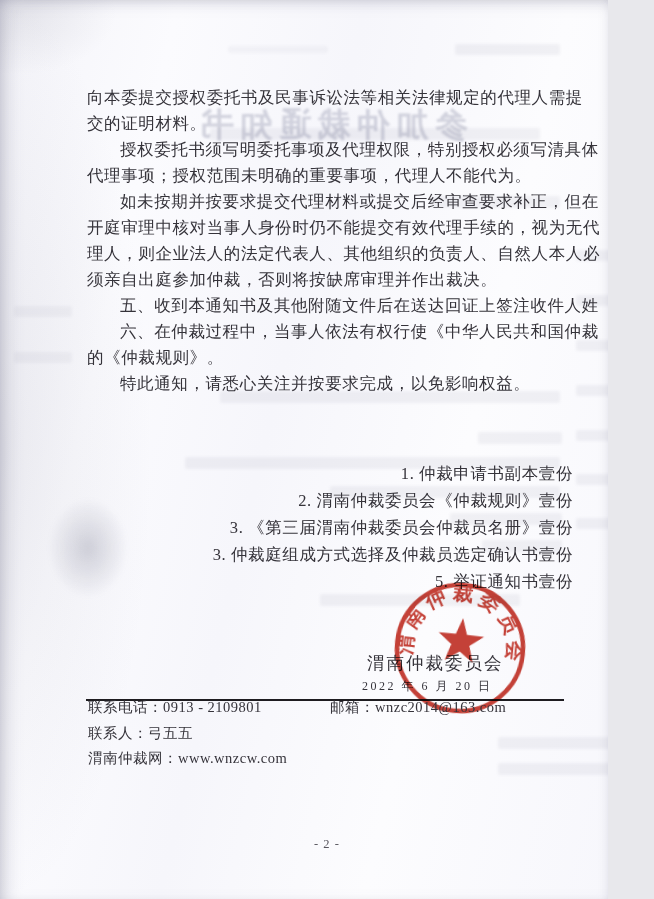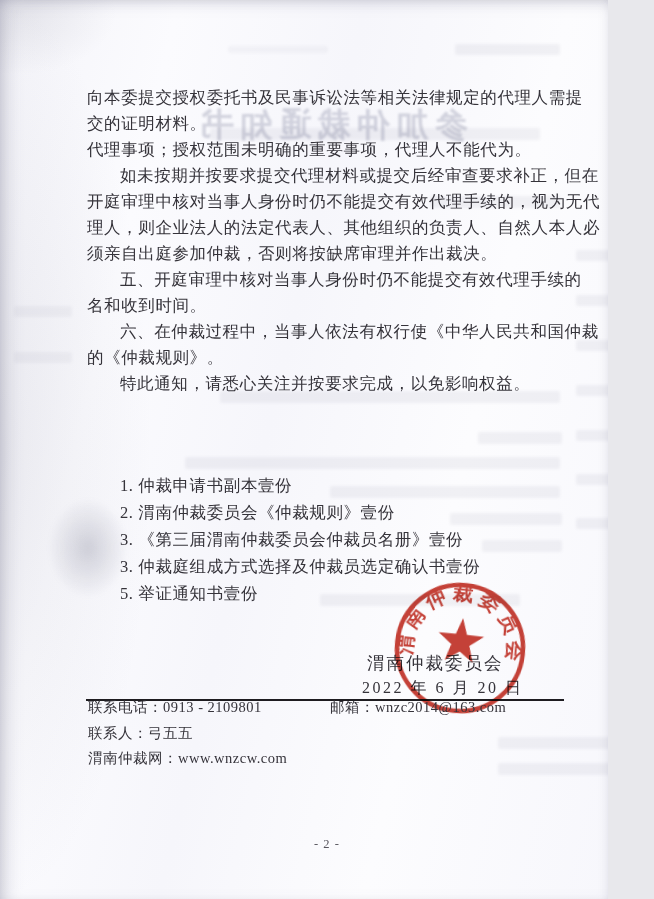--- a/index.html
+++ b/index.html
@@ -12,24 +12,24 @@
     box-shadow: inset 14px 0 20px -14px rgba(110,110,135,.5),
                 inset 0 12px 16px -12px rgba(110,110,135,.35),
                 inset -6px 0 12px -8px rgba(140,140,160,.25);
     font-family:"Liberation Serif","DejaVu Serif",serif;
     color:#35333a;
   }
   .txt{filter:blur(.25px);}
   .body-block{position:absolute;left:87px;top:85px;width:486px;}
   .ln{white-space:nowrap;height:26px;line-height:26px;font-size:16.5px;letter-spacing:.6px;}
   .ind{padding-left:33px;}
-  .attach-block{position:absolute;left:87px;top:472px;width:486px;}
+  .attach-block{position:absolute;left:87px;top:460px;width:486px;text-align:right;}
   .attach-item{white-space:nowrap;height:27px;line-height:27px;font-size:16.5px;letter-spacing:.6px;padding-left:33px;}
   .sig-org{position:absolute;left:367px;top:651px;font-size:17.5px;letter-spacing:2px;white-space:nowrap;}
-  .sig-date{position:absolute;left:362px;top:678px;font-size:16px;letter-spacing:2.5px;white-space:nowrap;}
+  .sig-date{position:absolute;left:362px;top:678px;font-size:12px;letter-spacing:2.5px;white-space:nowrap;}
   .rule{position:absolute;left:86px;top:699px;width:478px;height:2px;background:#1e1c20;}
   .contact-block{position:absolute;left:88px;top:695px;width:486px;}
   .c-row{position:relative;height:25.5px;line-height:25.5px;font-size:14.5px;letter-spacing:.5px;white-space:nowrap;}
   .c-email{position:absolute;left:242px;top:0;}
   .pagenum{position:absolute;left:0;top:837px;width:654px;text-align:center;font-size:12.5px;color:#56545c;letter-spacing:1px;}
   
   .seal{position:absolute;left:378px;top:566px;width:164px;height:164px;
         mix-blend-mode:multiply;opacity:.88;transform:rotate(6deg);filter:blur(.3px);}
   
   .bleed-title{
@@ -66,27 +66,27 @@
   <div class="smudge" style="left:576px;top:518px;width:70px;height:11px;"></div>
   <div class="smudge" style="left:14px;top:306px;width:58px;height:11px;opacity:.06;"></div>
   <div class="smudge" style="left:14px;top:352px;width:58px;height:11px;opacity:.06;"></div>
   <div class="smudge" style="left:498px;top:737px;width:140px;height:12px;"></div>
   <div class="smudge" style="left:498px;top:763px;width:120px;height:12px;"></div>
   <div class="blob" style="left:48px;top:498px;width:80px;height:100px;"></div>
 
   <div class="body-block txt">
     <div class="ln">向本委提交授权委托书及民事诉讼法等相关法律规定的代理人需提</div>
     <div class="ln">交的证明材料。</div>
+    <div class="ln ind">授权委托书须写明委托事项及代理权限，特别授权必须写清具体</div>
     <div class="ln">代理事项；授权范围未明确的重要事项，代理人不能代为。</div>
     <div class="ln ind">如未按期并按要求提交代理材料或提交后经审查要求补正，但在</div>
     <div class="ln">开庭审理中核对当事人身份时仍不能提交有效代理手续的，视为无代</div>
     <div class="ln">理人，则企业法人的法定代表人、其他组织的负责人、自然人本人必</div>
     <div class="ln">须亲自出庭参加仲裁，否则将按缺席审理并作出裁决。</div>
-    <div class="ln ind">五、开庭审理中核对当事人身份时仍不能提交有效代理手续的</div>
-    <div class="ln">名和收到时间。</div>
+    <div class="ln ind">五、收到本通知书及其他附随文件后在送达回证上签注收件人姓</div>
     <div class="ln ind">六、在仲裁过程中，当事人依法有权行使《中华人民共和国仲裁</div>
     <div class="ln">的《仲裁规则》。</div>
     <div class="ln ind">特此通知，请悉心关注并按要求完成，以免影响权益。</div>
   </div>
 
   <div class="attach-block txt">
     <div class="attach-item">1. 仲裁申请书副本壹份</div>
     <div class="attach-item">2. 渭南仲裁委员会《仲裁规则》壹份</div>
     <div class="attach-item">3. 《第三届渭南仲裁委员会仲裁员名册》壹份</div>
     <div class="attach-item">3. 仲裁庭组成方式选择及仲裁员选定确认书壹份</div>

